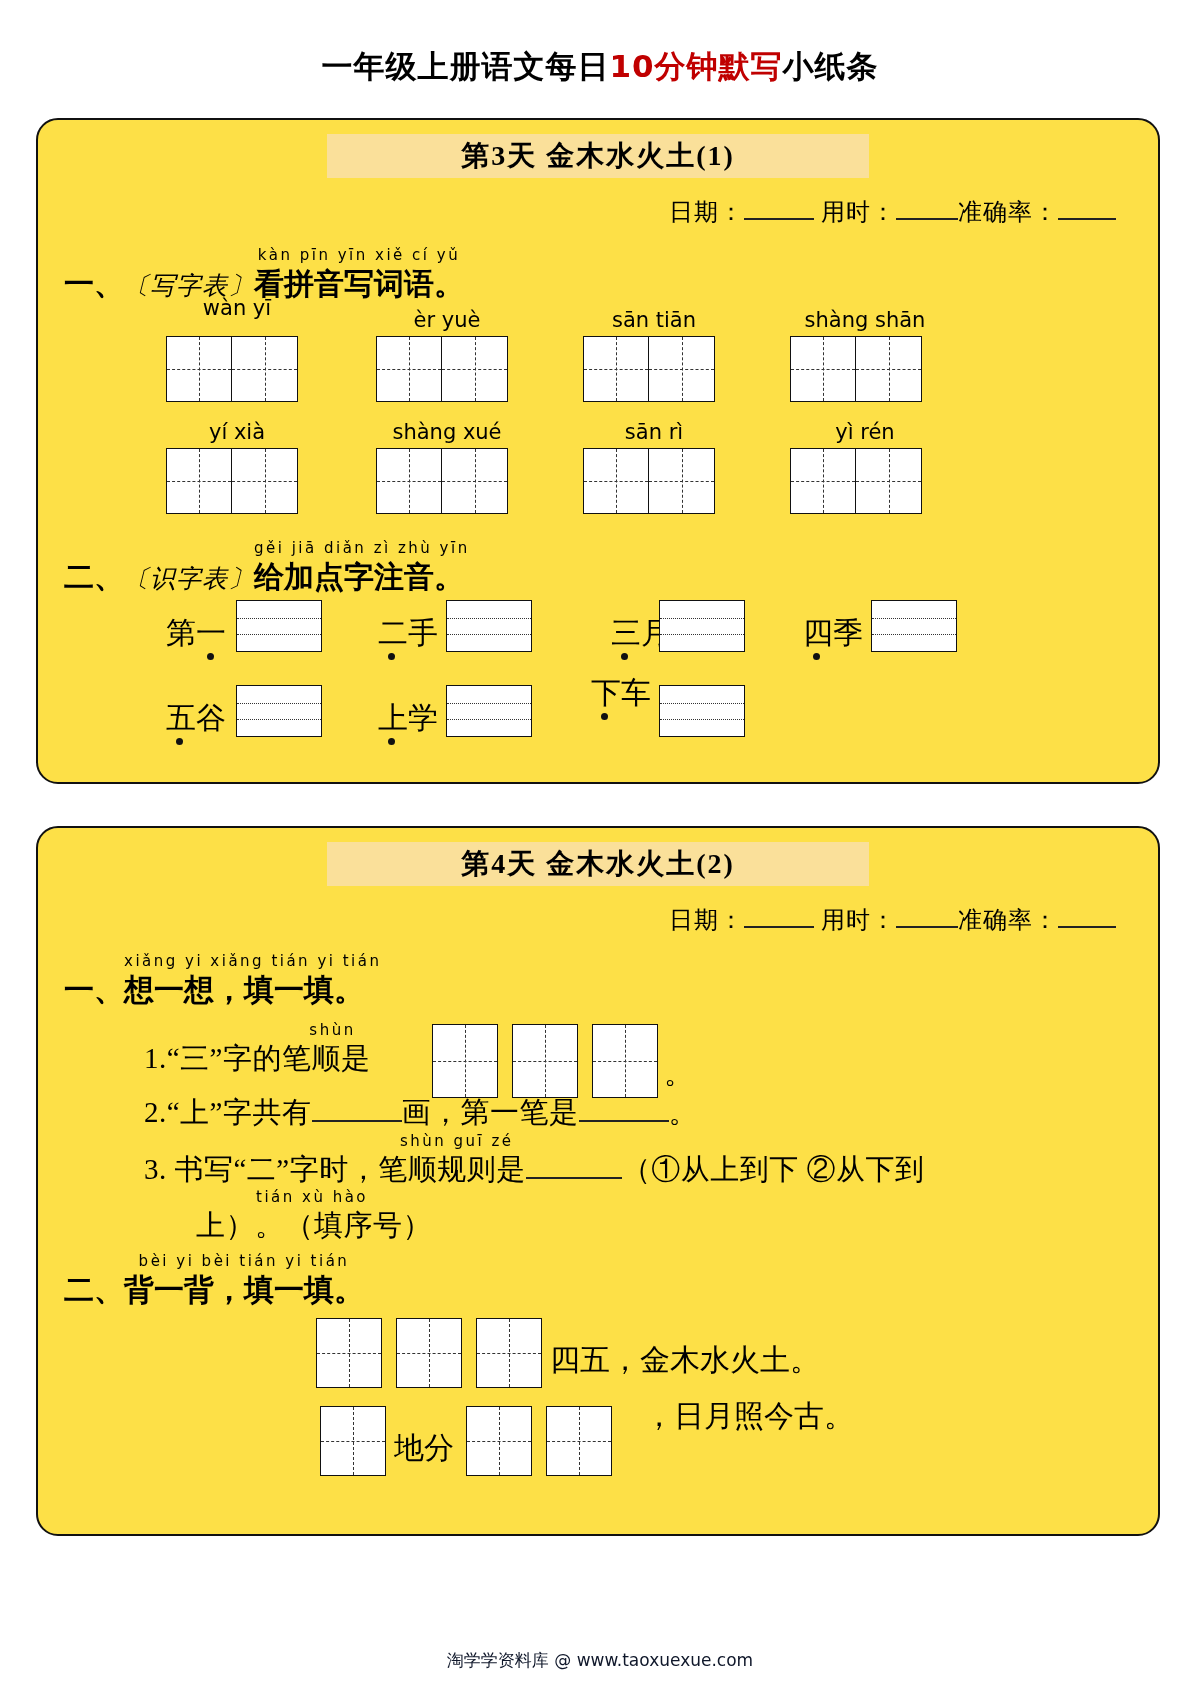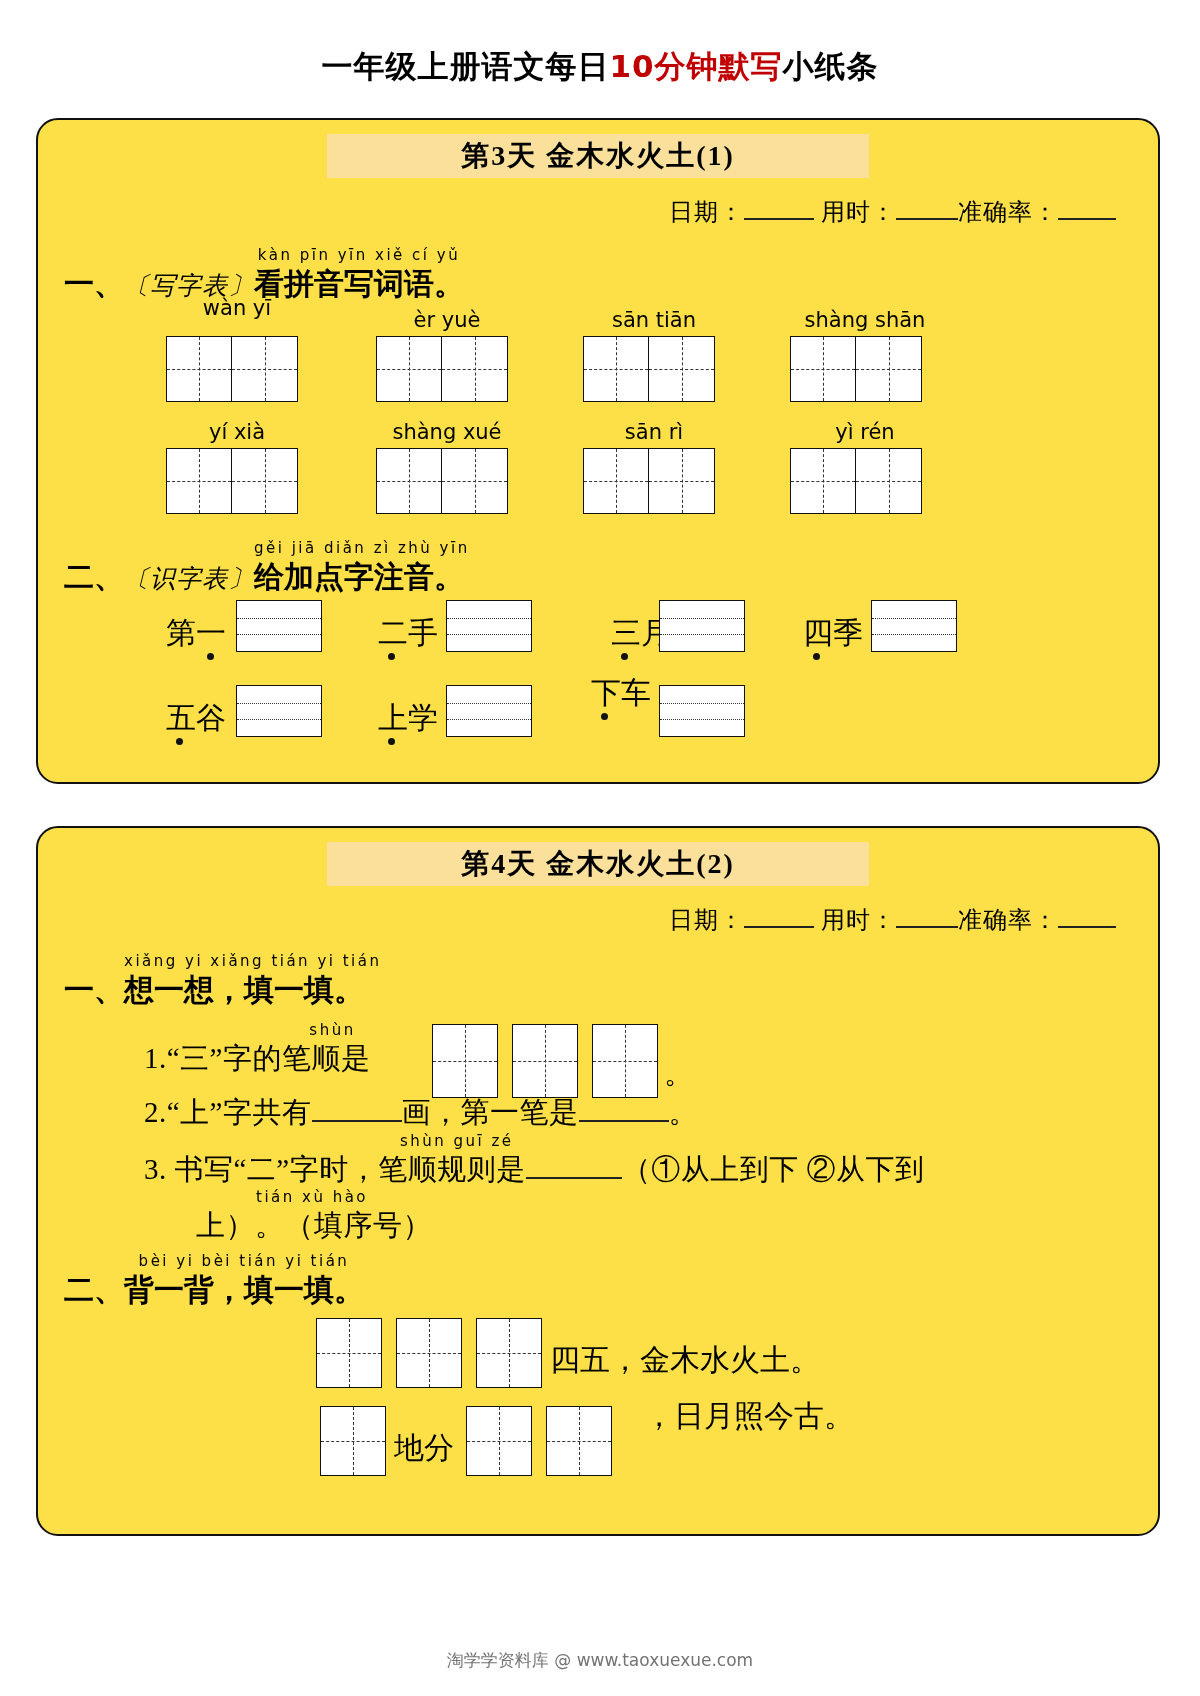--- a/index.html
+++ b/index.html
@@ -207,21 +207,21 @@
   }
 
   
   .footer {
     position: absolute;
     bottom: 24px;
     left: 0; width: 1200px;
     text-align: center;
     font-family: "DejaVu Sans", sans-serif;
     font-size: 17px;
-    color: #737373;
+    color: #0f172a;
     white-space: nowrap;
   }
 </style>
 </head>
 <body>
 
 <div class="page-title">
   <span>一年级上册语文每日</span><span class="red">10分钟默写</span><span>小纸条</span>
 </div>
 

